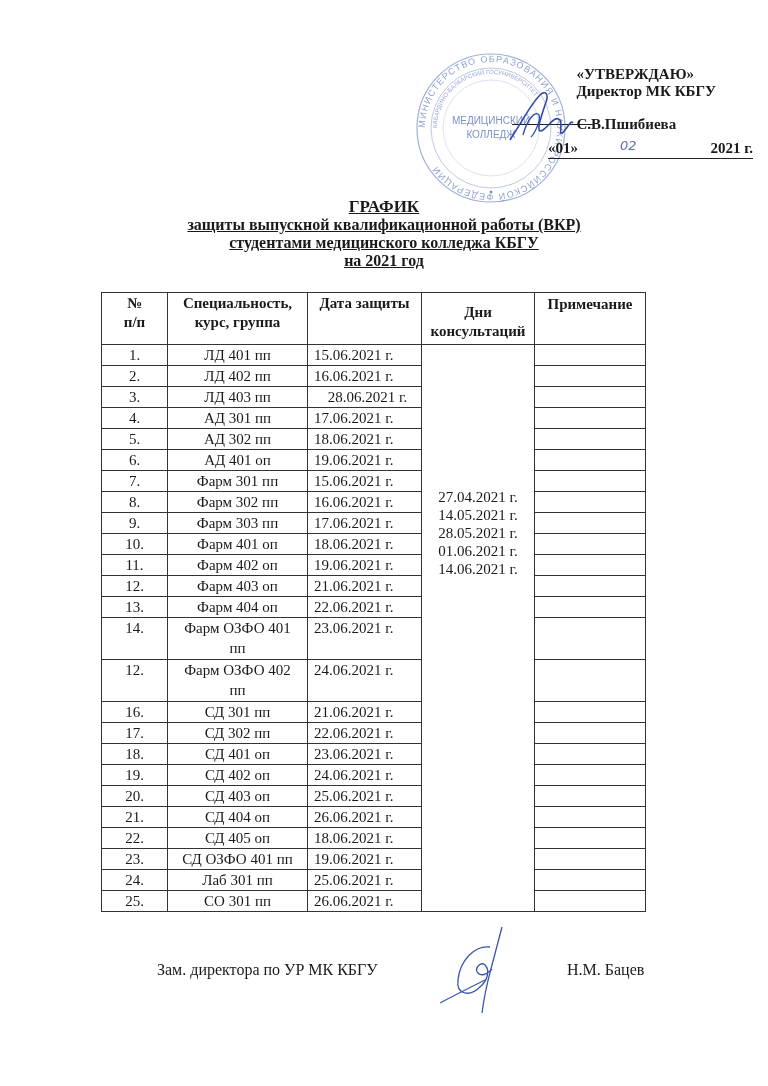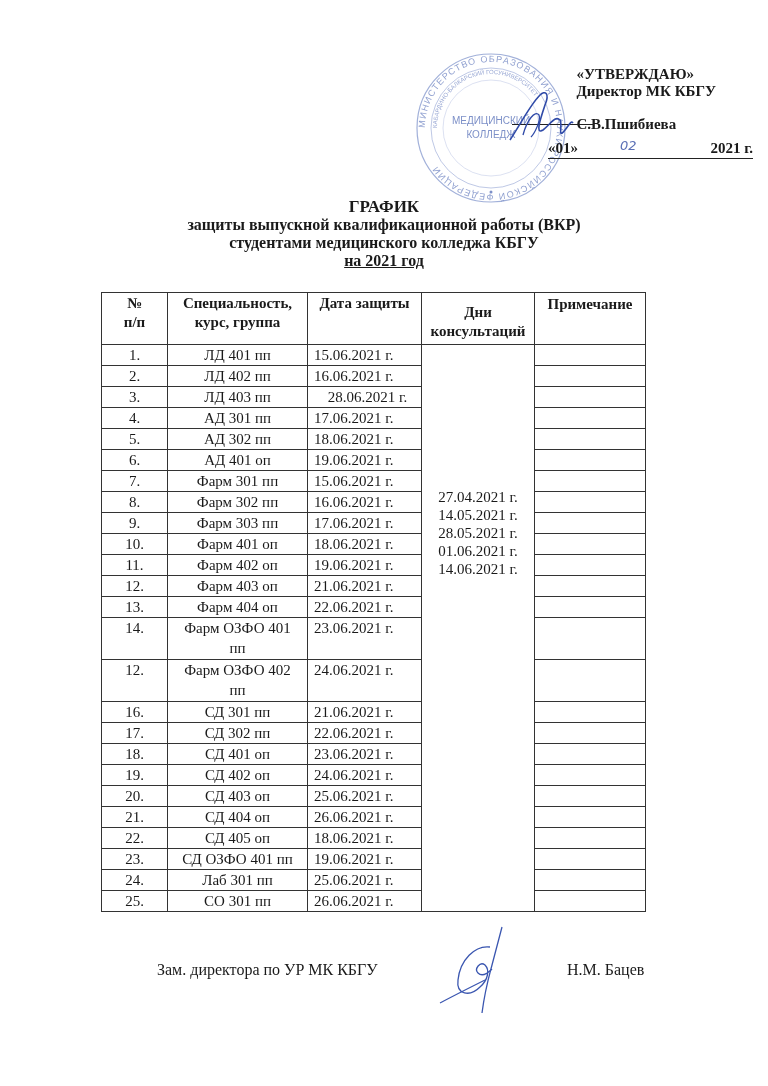--- a/index.html
+++ b/index.html
@@ -8,21 +8,21 @@
   .approve { position: absolute; right: 52px; top: 66px; text-align: left;
              font-weight: bold; font-size: 15px; line-height: 17px; }
   .approve .name { margin-top: 16px; }
   .date-line { position: absolute; left: 512px; top: 140px; width: 205px; height: 18px;
                border-bottom: 1.5px solid #222; font-weight: bold; font-size: 15px; margin-left: 36px; }
   .date-line .q { position: absolute; left: 0; top: 0; }
   .date-line .yr { position: absolute; right: 0; top: 0; }
   .sign-line { position: absolute; left: 512px; top: 124px; width: 82px; border-bottom: 1.3px solid #222; }
   .stamp { position: absolute; left: 415px; top: 52px; width: 152px; height: 152px; }
   .title-block { position: absolute; left: 0; width: 768px; top: 198px; text-align: center;
-                 font-weight: bold; font-size: 16px; line-height: 18px; }
+                 font-weight: bold; font-size: 16px; line-height: 18px; text-decoration: underline; }
   .title-block .t1 { font-size: 17px; }
   .title-block .t4 { text-decoration: underline; }
   table.sched { position: absolute; left: 101px; top: 292px; border-collapse: collapse;
                 font-size: 15px; }
   table.sched td, table.sched th { border: 1.3px solid #333; padding: 0; text-align: center;
                 vertical-align: top; line-height: 20px; }
   table.sched th { font-weight: bold; font-size: 15px; line-height: 19px; height: 41px; padding-top: 1px; }
   table.sched td { height: 20px; }
   table.sched tr.tall td { height: 41px; }
   td.consult { vertical-align: middle !important; line-height: 18px !important; }

